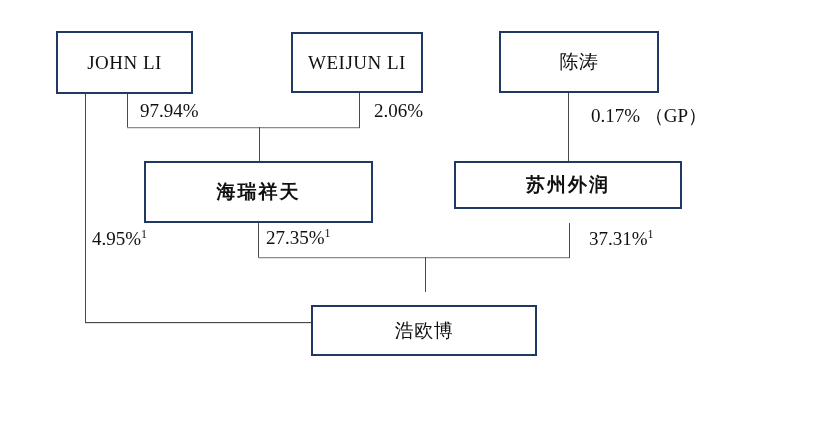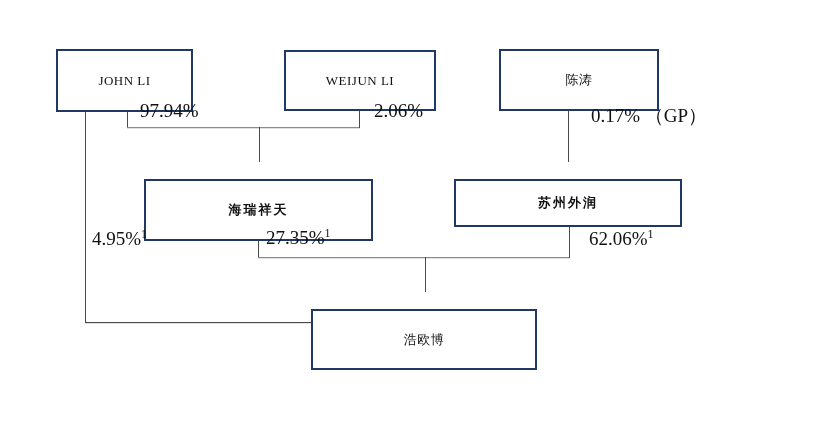--- a/index.html
+++ b/index.html
@@ -21,24 +21,23 @@
     background: var(--bg);
     overflow: hidden;
   }
   .node {
     position: absolute;
     border: 2px solid var(--box-border);
     background: var(--bg);
     display: flex;
     align-items: center;
     justify-content: center;
-    font-size: 13px;
+    font-size: 19px;
     color: var(--text);
     letter-spacing: 0.5px;
-    margin-top: 18px;
   }
   .node.bold { font-weight: bold; letter-spacing: 2px; text-align: center; }
   .vline {
     position: absolute;
     width: 1px;
     background: var(--line);
   }
   .hline {
     position: absolute;
     height: 1px;
@@ -80,49 +79,49 @@
   <div class="vline" style="left:259px; top:127px; height:35px"></div>
   <div class="vline" style="left:568px; top:93px;  height:69px"></div>
   <div class="vline" style="left:258px; top:223px; height:35px"></div>
   <div class="hline" style="left:258px; top:257px; width:312px"></div>
   <div class="vline" style="left:569px; top:223px; height:35px"></div>
   <div class="vline" style="left:425px; top:257px; height:35px"></div>
 
   <div class="node" style="left:56px;  top:31px;  width:137px; height:63px">
     <span>JOHN LI</span>
   </div>
-  <div class="node" style="left:284px; top:32px;  width:152px; height:61px">
+  <div class="node" style="left:291px; top:32px;  width:132px; height:61px">
     <span>WEIJUN LI</span>
   </div>
   <div class="node" style="left:499px; top:31px;  width:160px; height:62px">
     <span>陈涛</span>
   </div>
   <div class="node bold" style="left:144px; top:161px; width:229px; height:62px">
     <span>海瑞祥天</span>
   </div>
   <div class="node bold" style="left:454px; top:161px; width:228px; height:48px">
     <span>苏州外润</span>
   </div>
-  <div class="node" style="left:311px; top:291px; width:226px; height:61px">
+  <div class="node" style="left:311px; top:305px; width:226px; height:51px">
     <span>浩欧博</span>
   </div>
 
   <div class="edge-label" style="left:140px; top:100px">
     <span>97.94%</span>
   </div>
   <div class="edge-label" style="left:374px; top:100px">
     <span>2.06%</span>
   </div>
   <div class="edge-label" style="left:591px; top:103px">
     <span>0.17% （GP）</span>
   </div>
   <div class="edge-label" style="left:92px; top:228px">
     <span>4.95%</span><sup>1</sup>
   </div>
   <div class="edge-label" style="left:266px; top:227px">
     <span>27.35%</span><sup>1</sup>
   </div>
   <div class="edge-label" style="left:589px; top:228px">
-    <span>62.06%</span><sup>1</sup>
+    <span>37.31%</span><sup>1</sup>
   </div>
 
 
 </div>
 
 </body></html>

